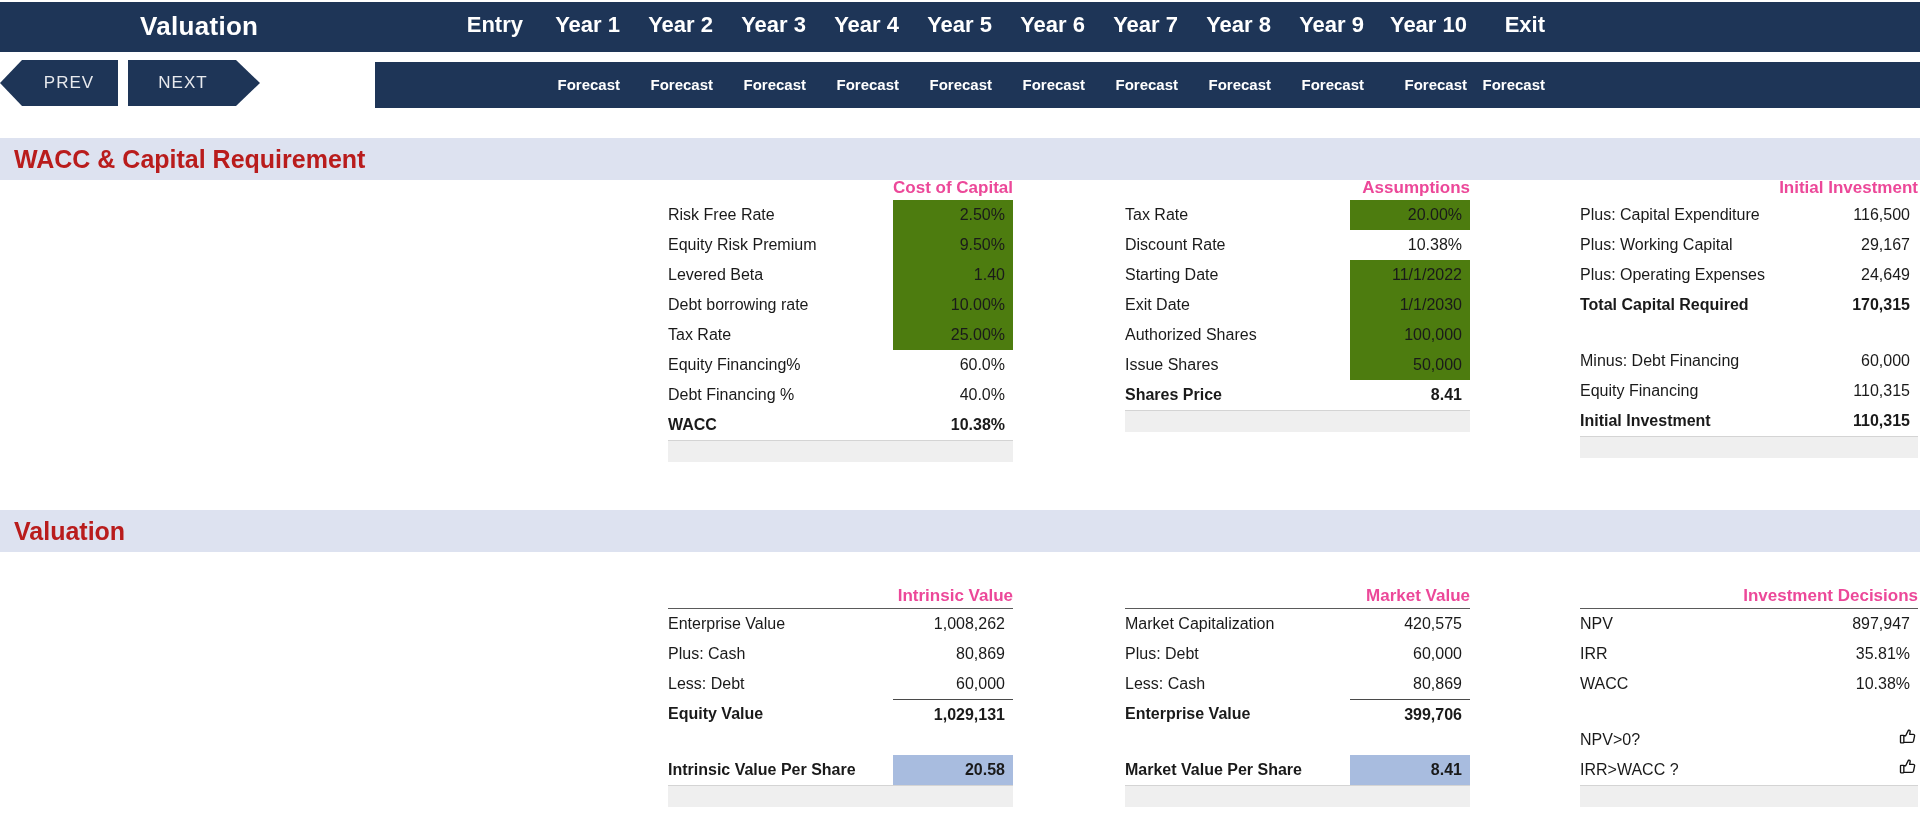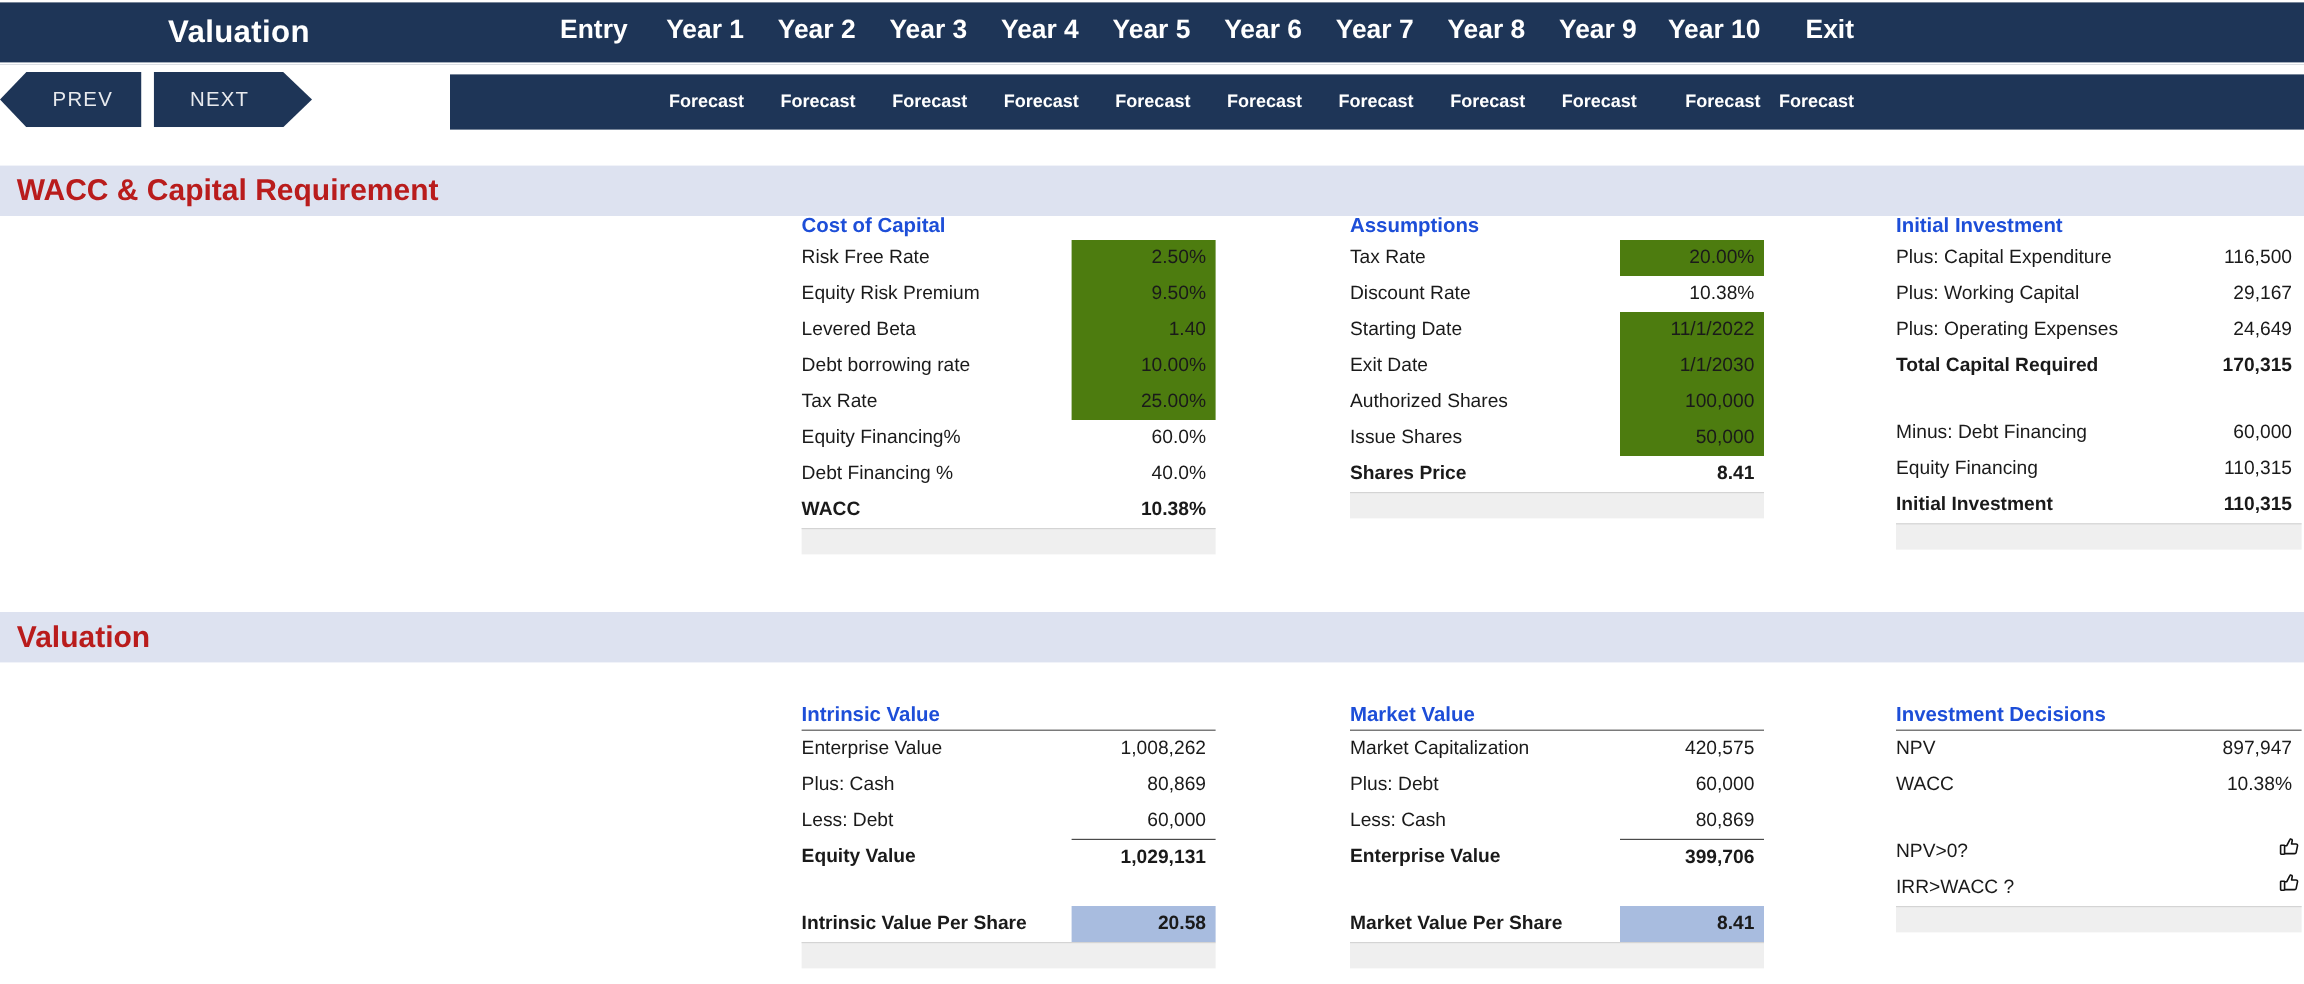--- a/index.html
+++ b/index.html
@@ -63,21 +63,21 @@
     background:#dde2f0;
     display:flex; align-items:center;
   }
   .section-bar .section-title {
     padding-left:14px; font-size:25px; font-weight:bold; color:#b91c1c;
   }
 
   
   .block { position:absolute; }
   .block-title {
-    font-size:17px; font-weight:bold; color:#1d4ed8; padding-bottom:2px;
+    font-size:17px; font-weight:bold; color:#ec4899; padding-bottom:2px;text-align:right;
   }
   .rows { width:100%; }
   .row {
     display:flex; align-items:center; height:30px; width:100%;
   }
   .row .lbl {
     flex:1 1 auto; font-size:16px; color:#1a1a1a; white-space:nowrap;
     padding-right:8px;
   }
   .row .val {
@@ -321,20 +321,24 @@
 </div>
 
 <div class="block" id="block-investment-decisions" style="left:1580px; top:586px; width:338px;">
   <div class="block-title title-rule">Investment Decisions</div>
   <div class="rows">
       <div class="row">
         <div class="lbl">NPV</div>
         <div class="val">897,947</div>
       </div>
       <div class="row">
+        <div class="lbl">IRR</div>
+        <div class="val">35.81%</div>
+      </div>
+      <div class="row">
         <div class="lbl">WACC</div>
         <div class="val">10.38%</div>
       </div>
     </div>
   <div class="rows" id="decision-checks" style="margin-top:26px;">
       <div class="row">
         <div class="lbl">NPV&gt;0?</div>
         <div class="thumb"><svg width="20" height="20" viewBox="0 0 24 24" fill="none" stroke="#111" stroke-width="1.6" stroke-linejoin="round">
             <path d="M7 10.5h2.2l3.1-6.1c.2-.5.8-.8 1.3-.6.7.2 1.1.9 1 1.6l-.6 3.4h4.4c1 0 1.7.9 1.5 1.8l-1.3 6.4c-.2.8-.9 1.4-1.7 1.4H7"></path>
             <rect x="3" y="10" width="4" height="9" rx=".6"></rect>

